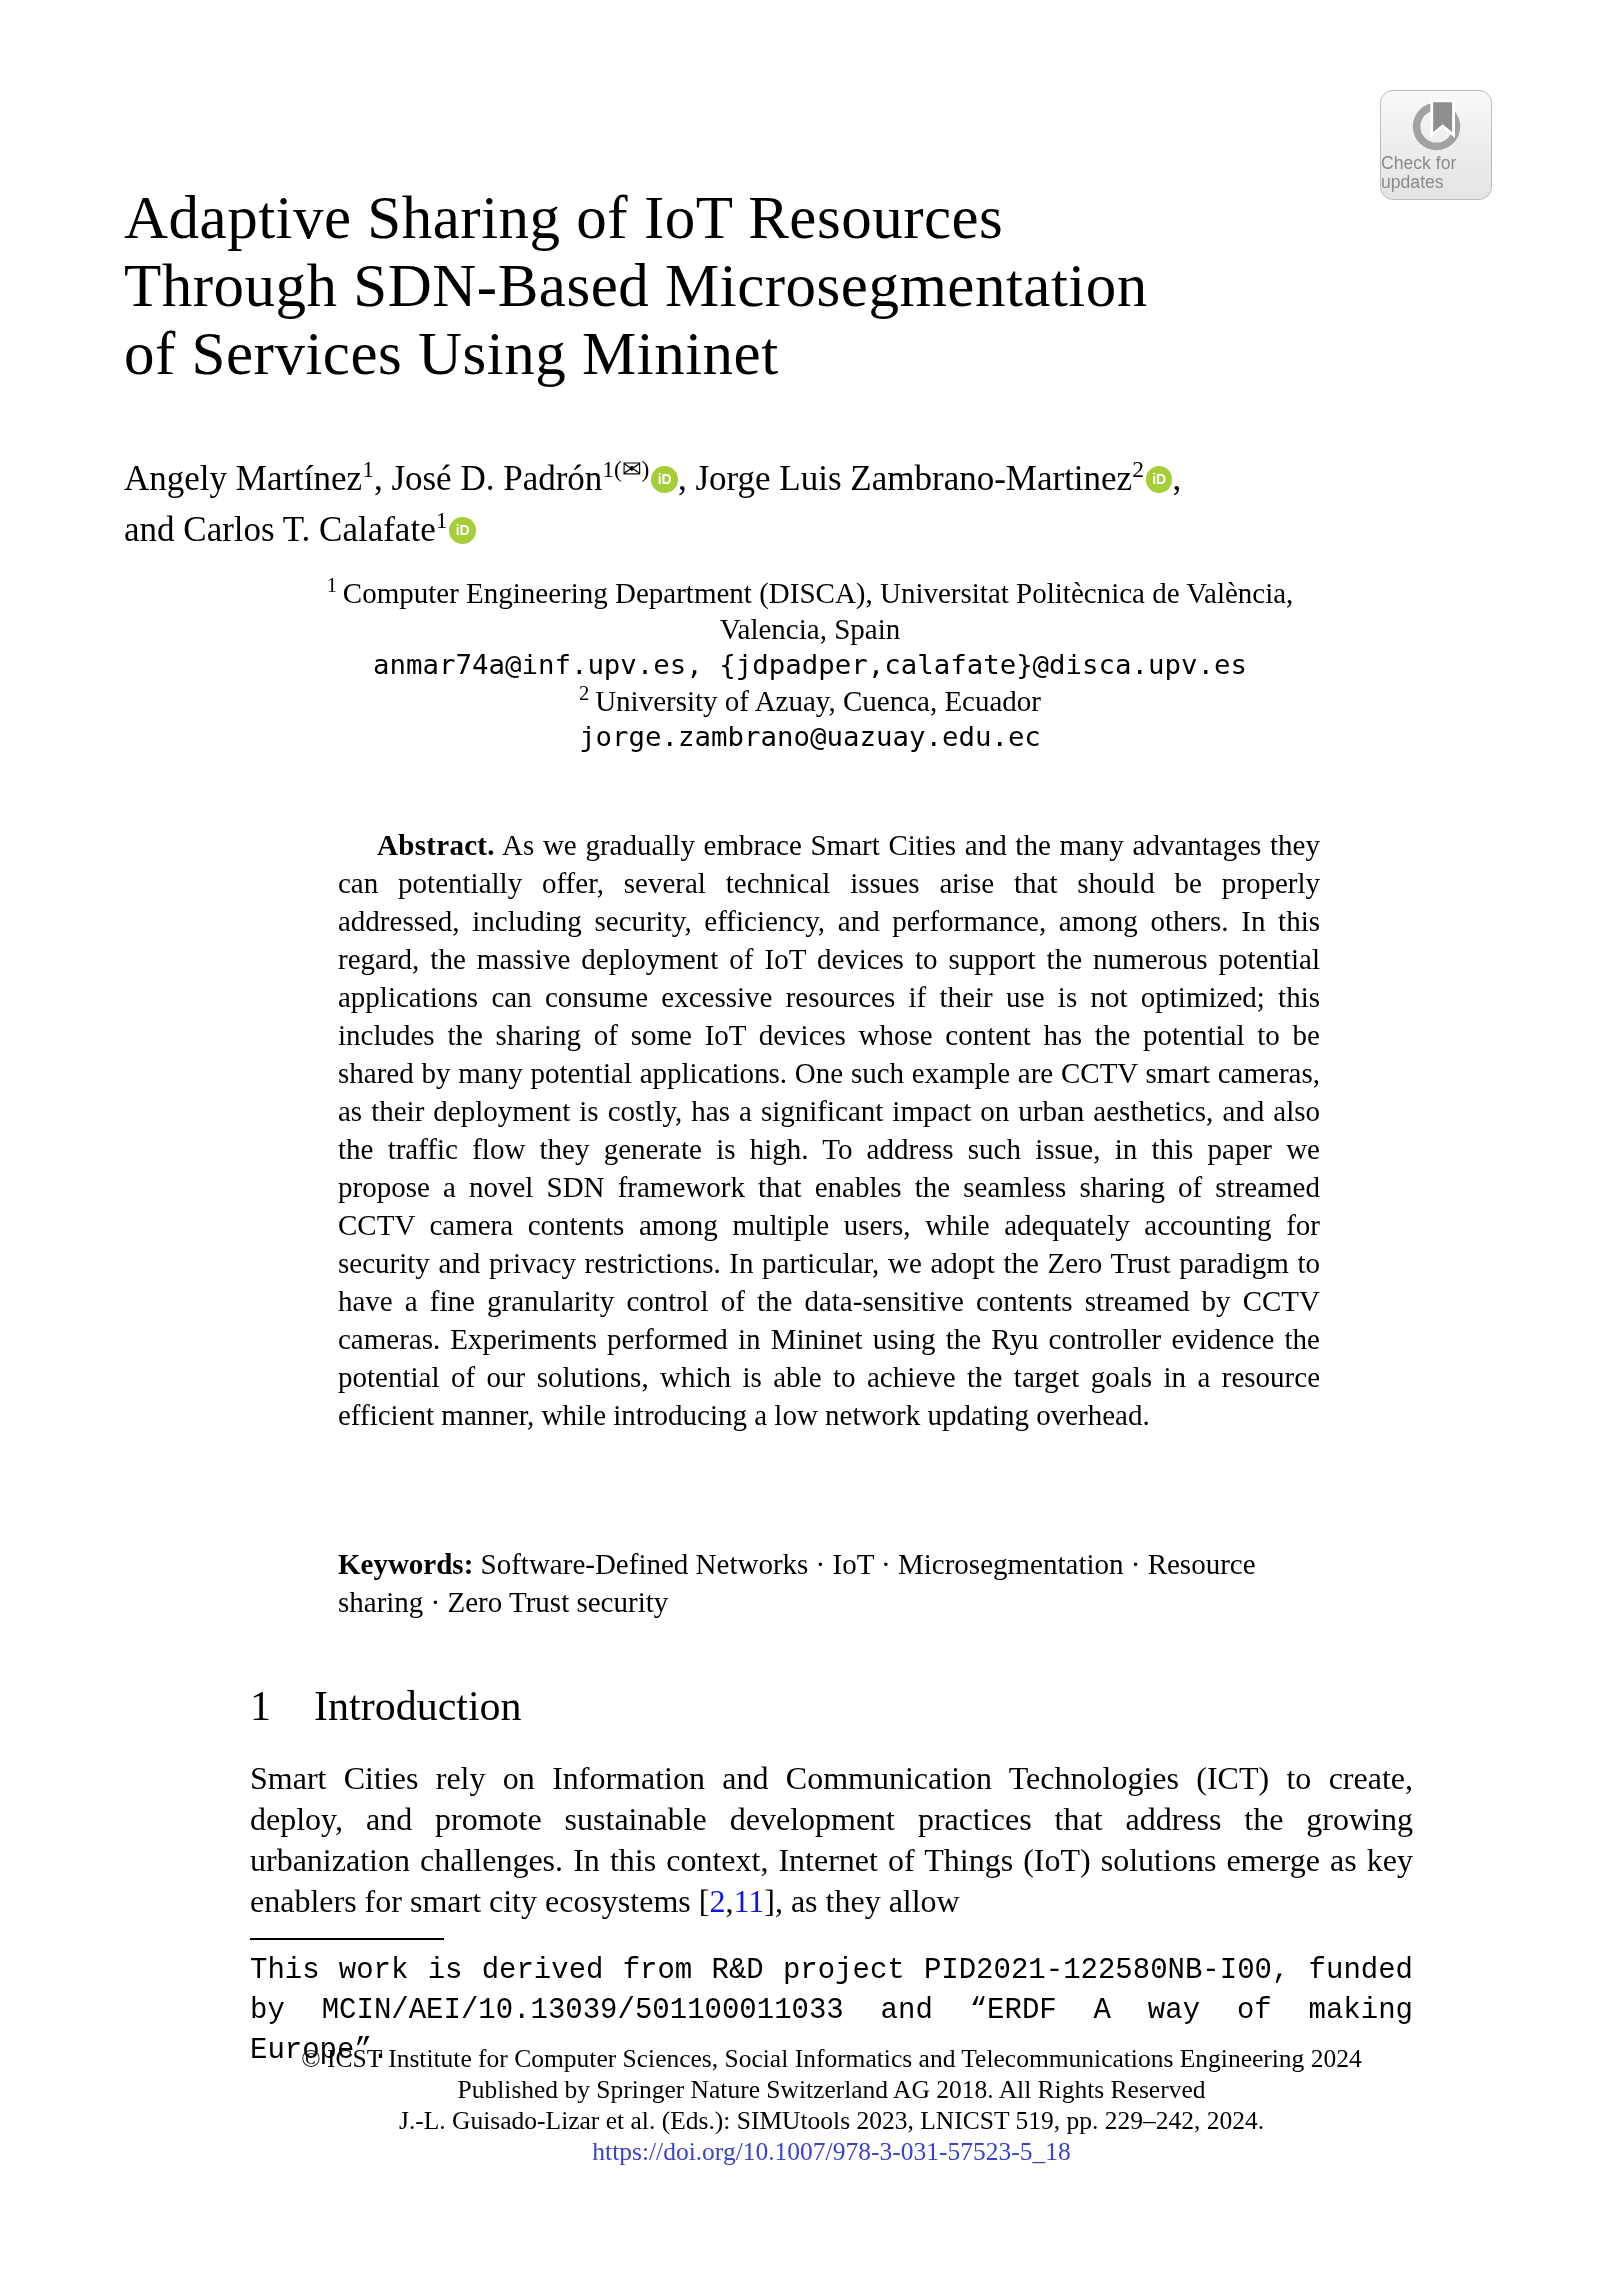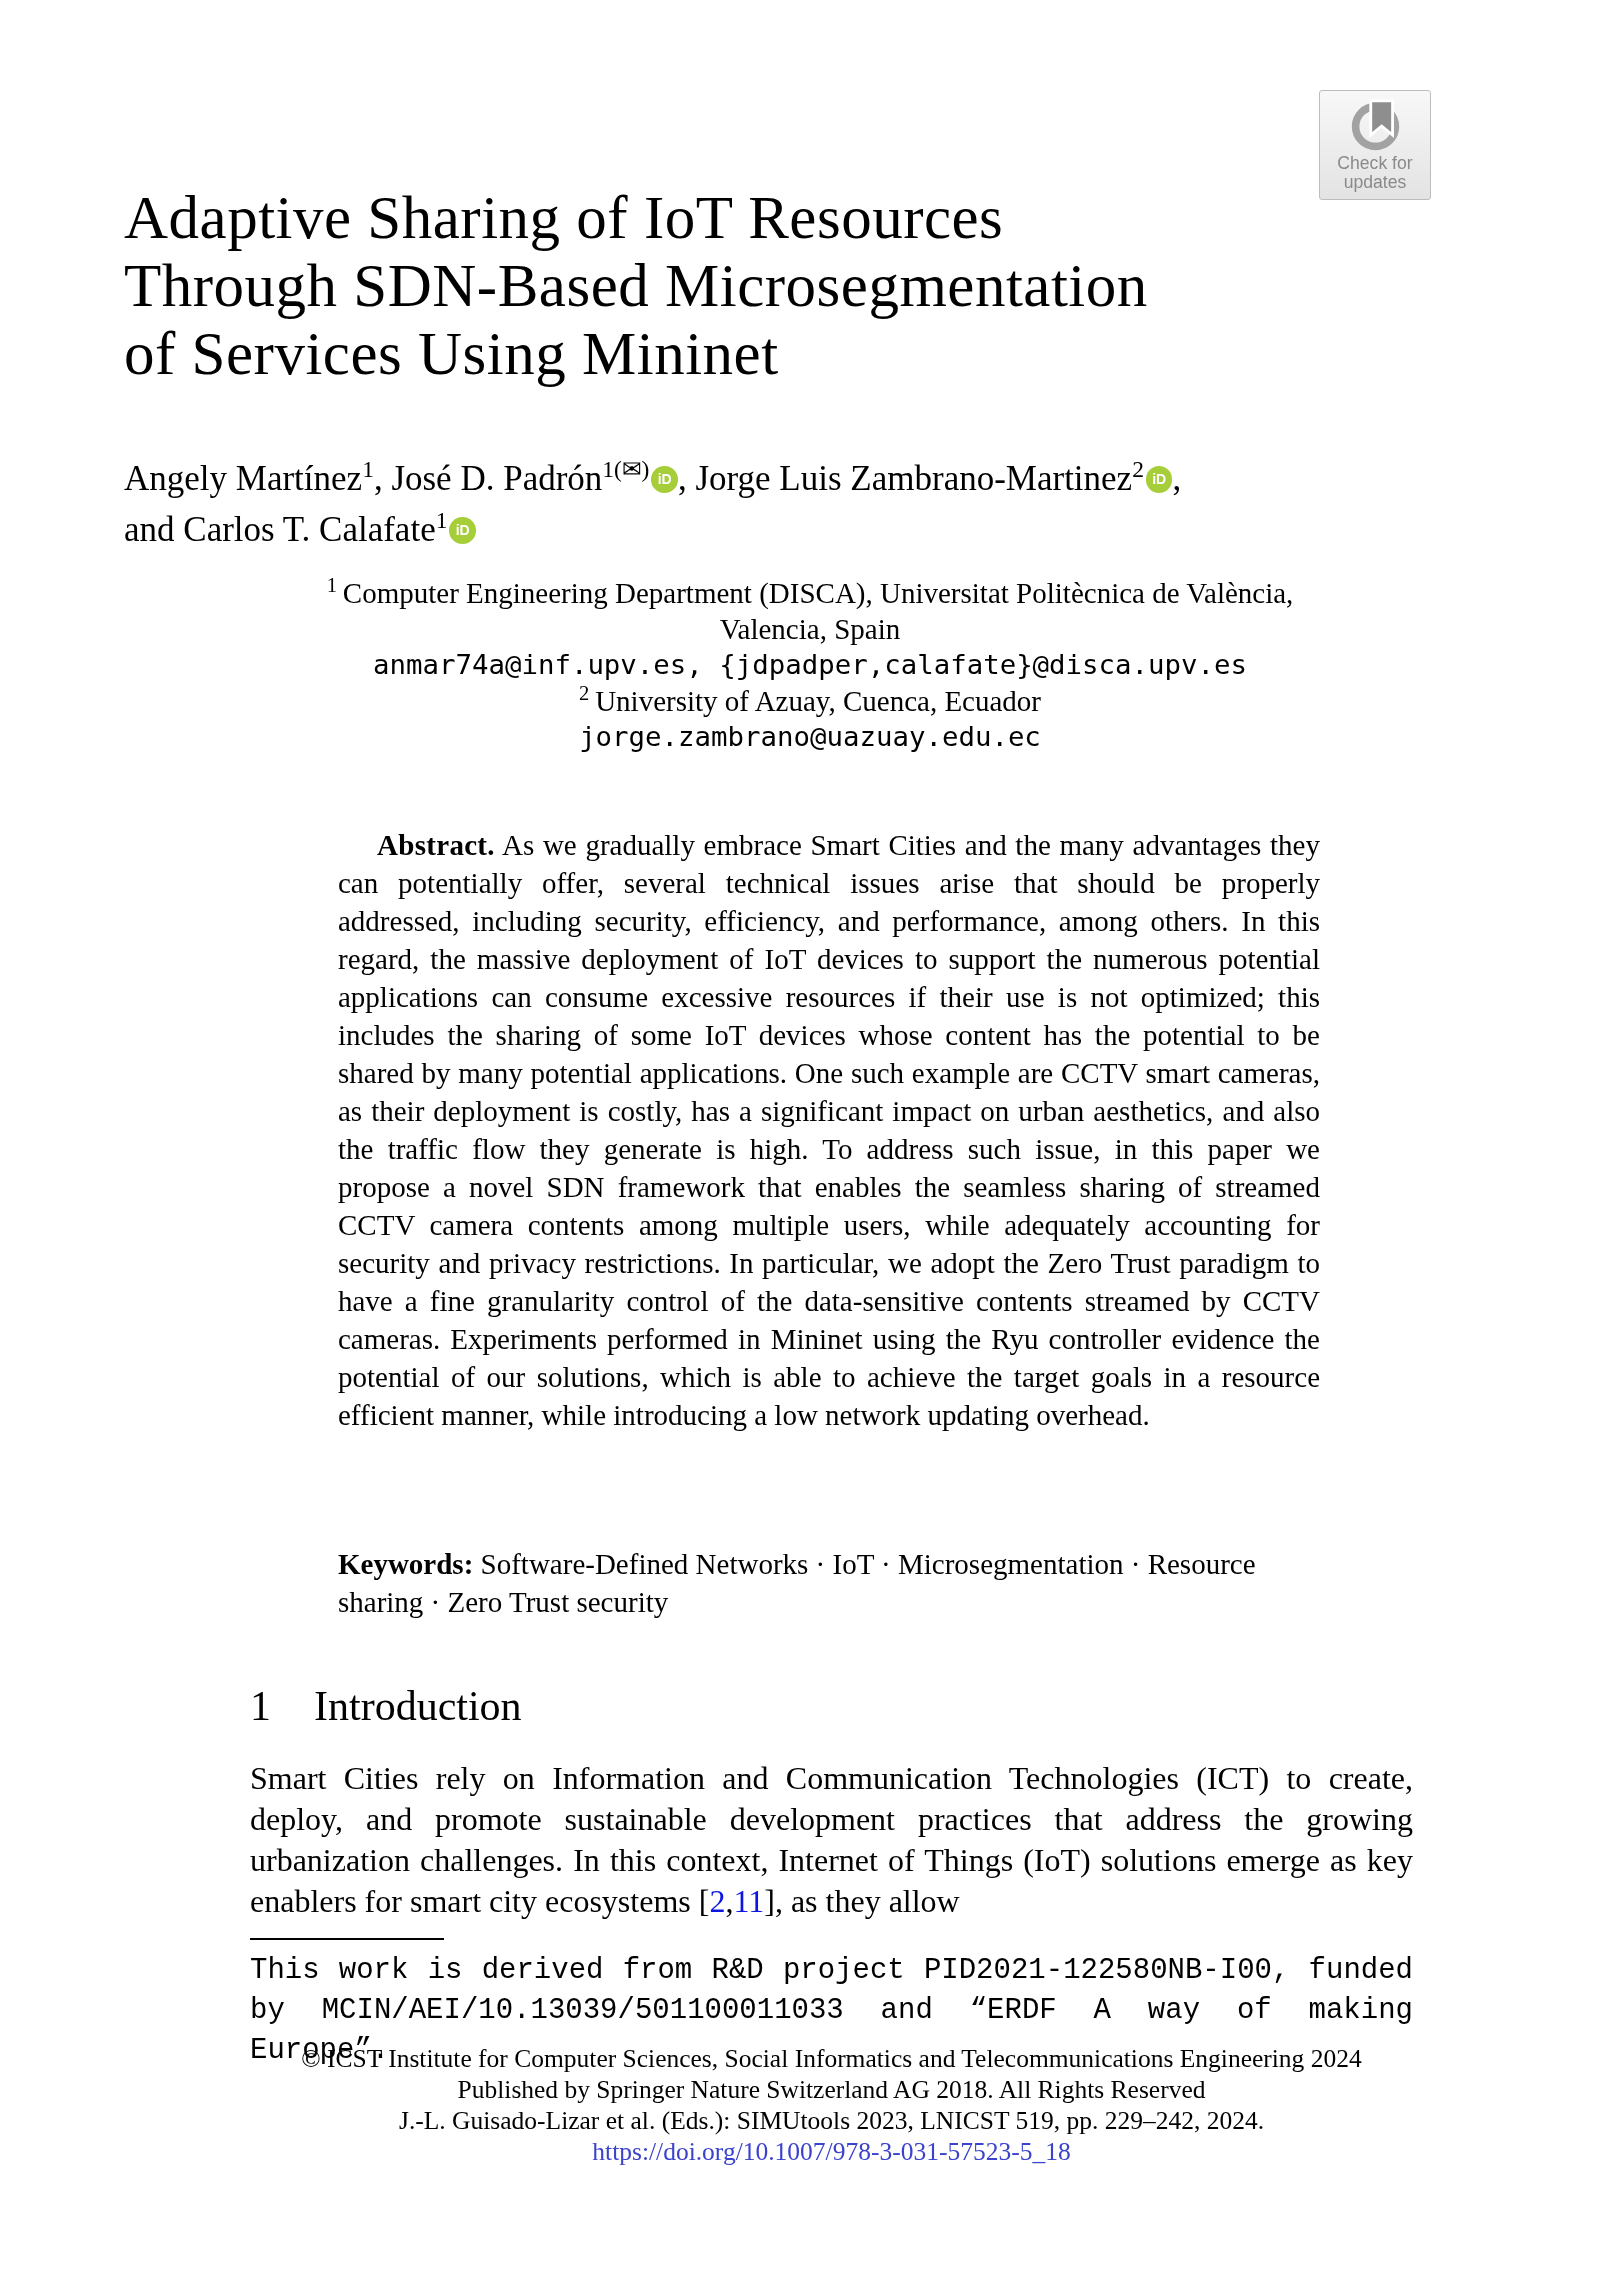--- a/index.html
+++ b/index.html
@@ -9,27 +9,26 @@
     height: 2293px;
     background: #ffffff;
     font-family: "Liberation Serif", "DejaVu Serif", serif;
     color: #000000;
     overflow: hidden;
   }
 
   
   .badge {
     position: absolute;
-    left: 1319px; top: 90px;
+    left: 1380px; top: 90px;
     width: 112px; height: 110px;
     border: 1px solid #bdbdbd;
-    border-radius: 3px;
+    border-radius: 13px;
     background: linear-gradient(#f8f8f8, #e3e3e3);
     box-sizing: border-box;
-    text-align: center;
     cursor: pointer;
   }
   .badge svg { display: block; margin: 7.8px auto 0 auto; }
   .badge-text {
     font-family: "Liberation Sans", sans-serif;
     font-size: 17.6px;
     line-height: 19.6px;
     color: #8a8a8a;
   }
 

